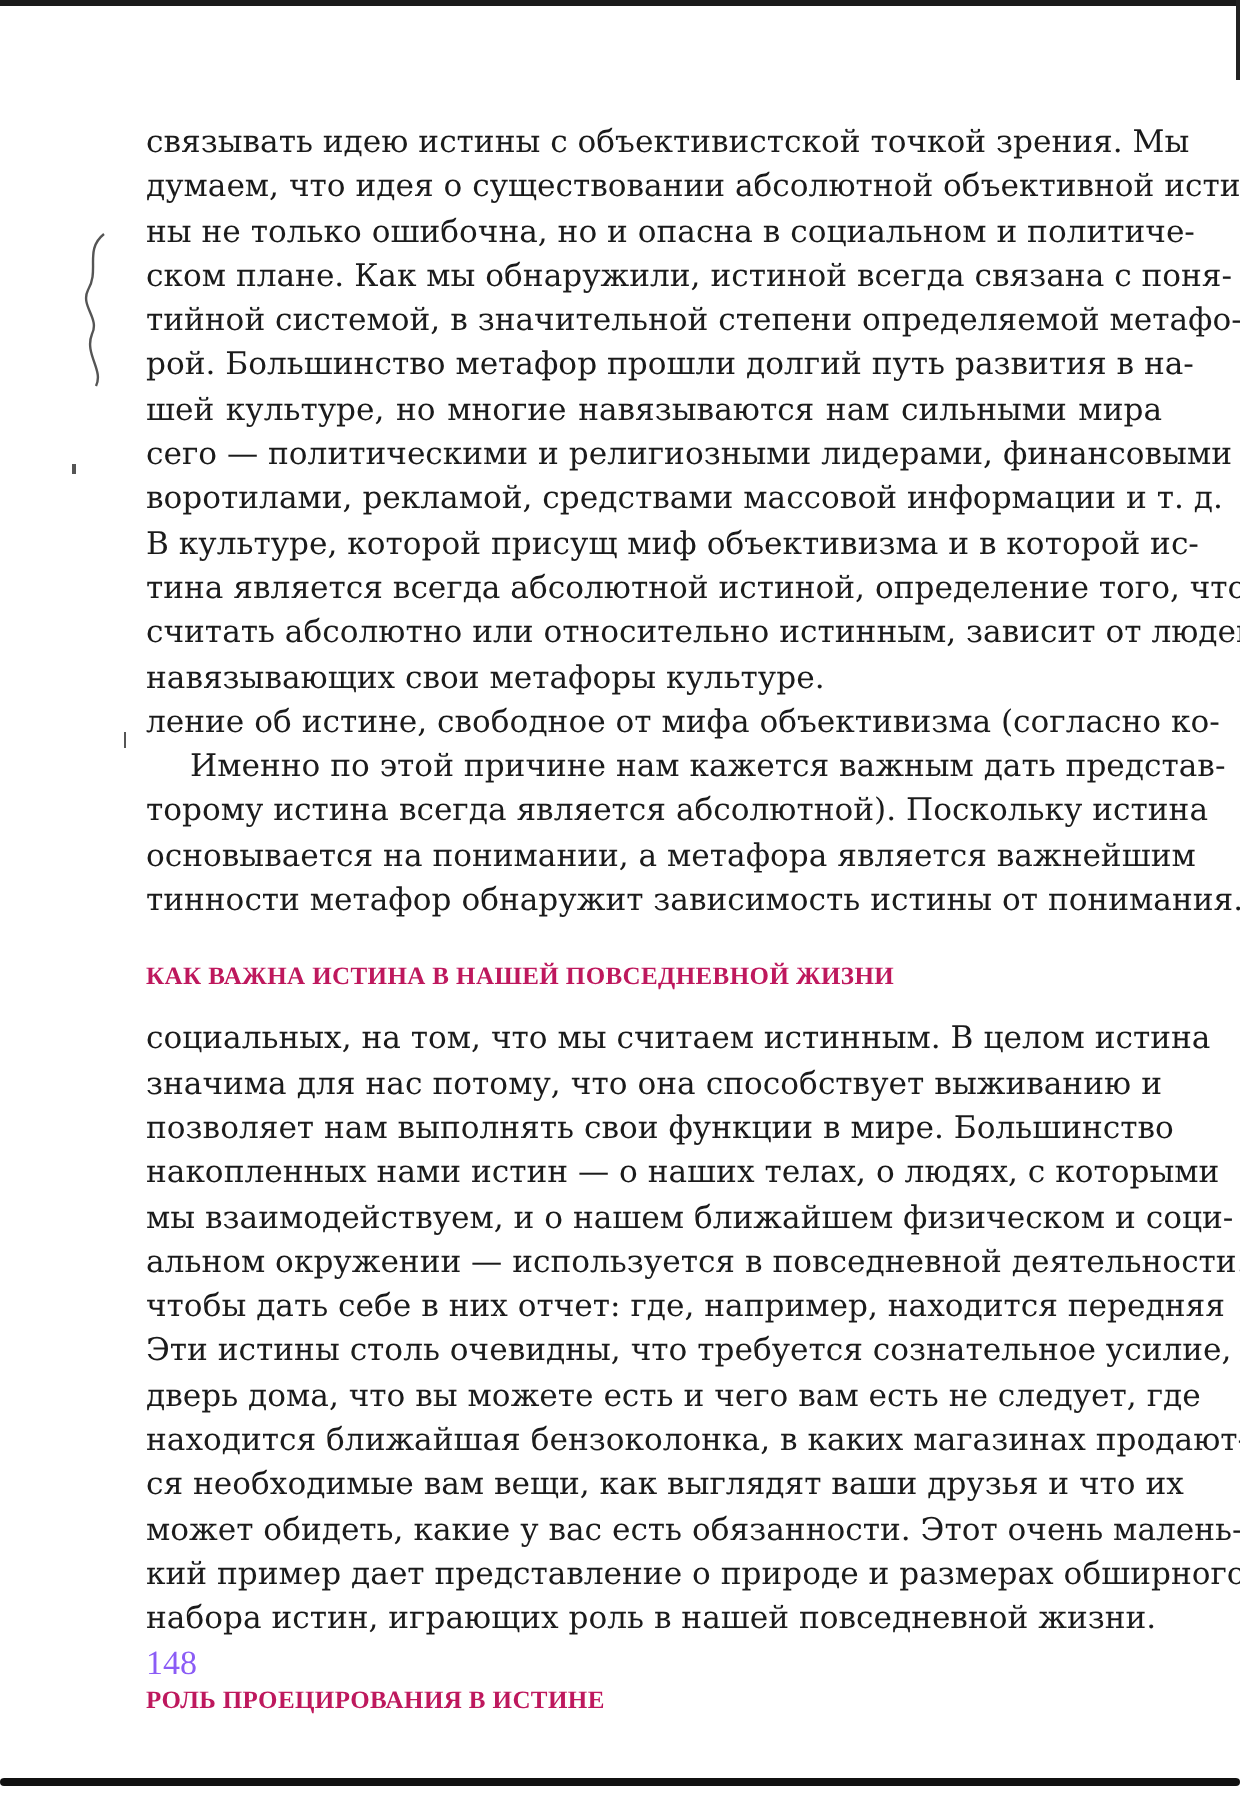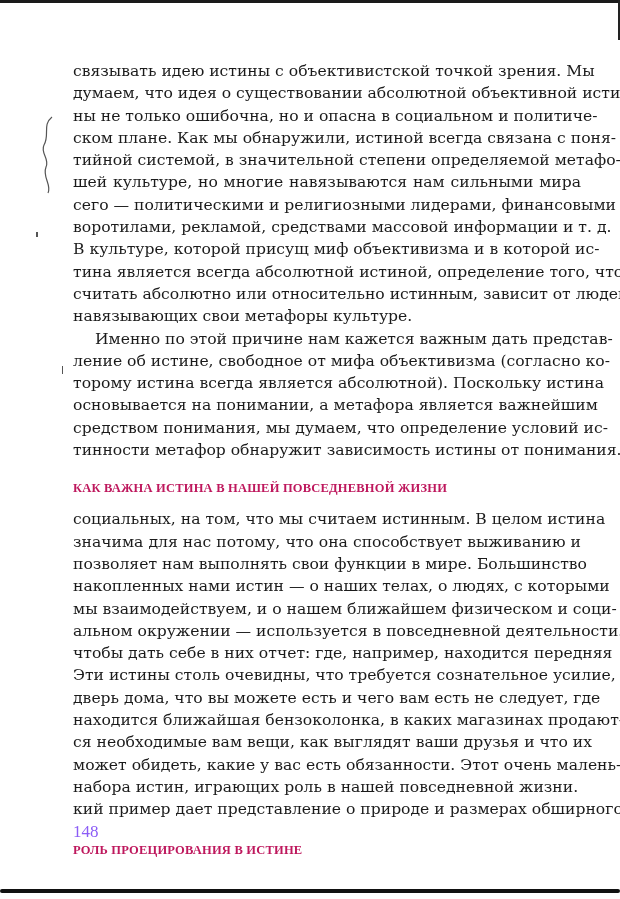--- a/index.html
+++ b/index.html
@@ -45,51 +45,51 @@
 <div class="speck" style="left:36px;top:232px;"></div>
 <div class="speck" style="left:62px;top:366px;height:8px;width:1px;"></div>
 
 <div class="page">
   <div id="p1">
       <div class="line">связывать идею истины с объективистской точкой зрения. Мы</div>
       <div class="line">думаем, что идея о существовании абсолютной объективной исти-</div>
       <div class="line">ны не только ошибочна, но и опасна в социальном и политиче-</div>
       <div class="line">ском плане. Как мы обнаружили, истиной всегда связана с поня-</div>
       <div class="line">тийной системой, в значительной степени определяемой метафо-</div>
+      <div class="line">рой. Большинство метафор прошли долгий путь развития в на-</div>
       <div class="line">шей культуре, но многие навязываются нам сильными мира</div>
       <div class="line">сего — политическими и религиозными лидерами, финансовыми</div>
       <div class="line">воротилами, рекламой, средствами массовой информации и т. д.</div>
       <div class="line">В культуре, которой присущ миф объективизма и в которой ис-</div>
       <div class="line">тина является всегда абсолютной истиной, определение того, что</div>
       <div class="line">считать абсолютно или относительно истинным, зависит от людей,</div>
       <div class="line last">навязывающих свои метафоры культуре.</div>
     </div>
   <div id="p2">
+      <div class="line">ление об истине, свободное от мифа объективизма (согласно ко-</div>
       <div class="line indent">Именно по этой причине нам кажется важным дать представ-</div>
-      <div class="line">ление об истине, свободное от мифа объективизма (согласно ко-</div>
       <div class="line">торому истина всегда является абсолютной). Поскольку истина</div>
       <div class="line">основывается на понимании, а метафора является важнейшим</div>
-      <div class="line">средством понимания, мы думаем, что определение условий ис-</div>
       <div class="line last">тинности метафор обнаружит зависимость истины от понимания.</div>
     </div>
   <div class="heading">КАК ВАЖНА ИСТИНА В НАШЕЙ ПОВСЕДНЕВНОЙ ЖИЗНИ</div>
   <div id="p3">
       <div class="line">социальных, на том, что мы считаем истинным. В целом истина</div>
       <div class="line">значима для нас потому, что она способствует выживанию и</div>
       <div class="line">позволяет нам выполнять свои функции в мире. Большинство</div>
       <div class="line">накопленных нами истин — о наших телах, о людях, с которыми</div>
       <div class="line">мы взаимодействуем, и о нашем ближайшем физическом и соци-</div>
       <div class="line">альном окружении — используется в повседневной деятельности.</div>
       <div class="line">чтобы дать себе в них отчет: где, например, находится передняя</div>
       <div class="line">Эти истины столь очевидны, что требуется сознательное усилие,</div>
       <div class="line">дверь дома, что вы можете есть и чего вам есть не следует, где</div>
       <div class="line">находится ближайшая бензоколонка, в каких магазинах продают-</div>
       <div class="line">ся необходимые вам вещи, как выглядят ваши друзья и что их</div>
       <div class="line">может обидеть, какие у вас есть обязанности. Этот очень малень-</div>
+      <div class="line">кий пример дает представление о природе и размерах обширного</div>
       <div class="line last">набора истин, играющих роль в нашей повседневной жизни.</div>
-      <div class="line">кий пример дает представление о природе и размерах обширного</div>
     </div>
   <div class="heading" style="margin-top:18px;">РОЛЬ ПРОЕЦИРОВАНИЯ В ИСТИНЕ</div>
 
 </div>
 
 <div class="page-number">148</div>
 <div class="bottom-edge"></div>
 
 </body></html>

